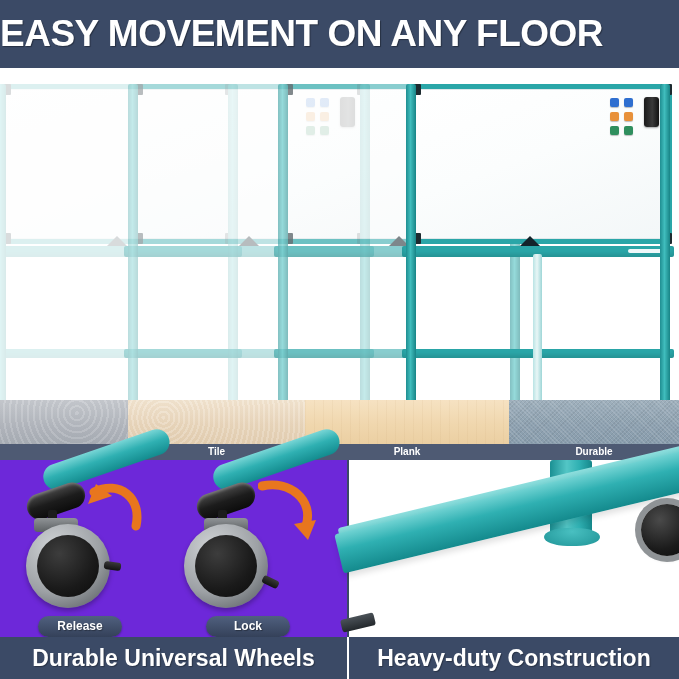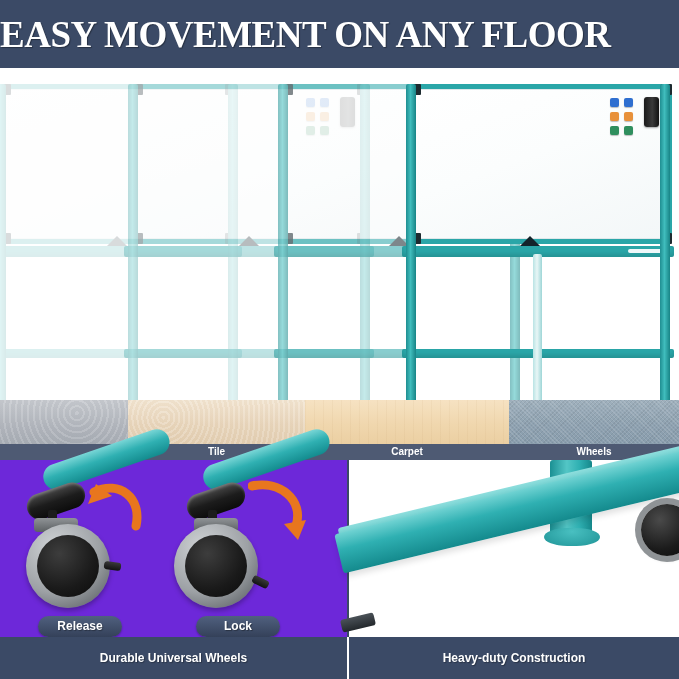--- a/index.html
+++ b/index.html
@@ -3,21 +3,21 @@
 <meta charset="utf-8">
 <style>
   html,body{margin:0;padding:0;background:#fff;}
   body{width:679px;height:679px;font-family:"Liberation Sans","DejaVu Sans",sans-serif;}
   #page{position:relative;width:679px;height:679px;overflow:hidden;background:#ffffff;}
 
   
   .header{position:absolute;left:0;top:0;width:679px;height:68px;background:#3b4a66;}
   .header-title{position:absolute;left:0;top:13px;width:555px;text-align:center;
     color:#ffffff;font-size:37px;font-weight:bold;letter-spacing:-0.5px;
-    font-family:Liberation Serif, serif;
+    font-family:Liberation Sans, sans-serif;
     text-shadow:1px 1px 1px rgba(0,0,0,.35);white-space:nowrap;}
 
   
   .hero{position:absolute;left:0;top:68px;width:679px;height:392px;background:#ffffff;overflow:hidden;}
 
   
   .unit{position:absolute;top:0;width:250px;height:392px;}
   .board{position:absolute;left:8px;top:16px;width:236px;height:160px;
     background:linear-gradient(160deg,#ffffff 0%,#fbfdfd 45%,#f3f7f8 100%);
     border:5px solid #2aa6a8;border-radius:3px;box-sizing:border-box;}
@@ -76,21 +76,21 @@
   .flab{position:absolute;top:0;height:16px;line-height:16px;text-align:center;
     color:#ffffff;font-size:10px;font-weight:bold;}
 
   
   .bottom{position:absolute;left:0;top:460px;width:679px;height:219px;background:#ffffff;}
   .panelL{position:absolute;left:0;top:0;width:347px;height:219px;background:#6d28d9;}
   .panelR{position:absolute;left:349px;top:0;width:330px;height:219px;background:#fff;}
   .vdiv{position:absolute;left:347px;top:0;width:2px;height:177px;background:#3b4a66;}
 
   .capbar{position:absolute;left:0;bottom:0;height:42px;background:#3b4a66;
-    color:#fff;font-size:12px;font-weight:bold;display:flex;align-items:center;justify-content:center;
+    color:#fff;font-size:23px;font-weight:bold;display:flex;align-items:center;justify-content:center;
     text-shadow:1px 1px 1px rgba(0,0,0,.3);}
   .panelL .capbar{width:347px;}
   .panelR .capbar{width:330px;margin-top:44px;}
 
   
   .cast{position:absolute;top:6px;width:160px;height:150px;}
   .tube{position:absolute;left:36px;top:2px;width:132px;height:26px;
     background:linear-gradient(180deg,#79d6d6,#2fb0b2 45%,#138b8e);
     border-radius:13px;transform:rotate(-19deg);transform-origin:left center;}
   .tubecap{position:absolute;left:18px;top:22px;width:60px;height:26px;border-radius:13px;
@@ -283,22 +283,22 @@
       </div>
     <div class="fseg plank">
         <div class="grain"></div>
       </div>
     <div class="fseg carpet">
         <div class="grain"></div>
       </div>
 
     <div class="floor-labels">
       <div class="flab" style="left:128px;width:177px;">Tile</div>
-      <div class="flab" style="left:305px;width:204px;">Carpet</div>
-      <div class="flab" style="left:509px;width:170px;">Wheels</div>
+      <div class="flab" style="left:305px;width:204px;">Plank</div>
+      <div class="flab" style="left:509px;width:170px;">Durable</div>
     </div>
   </div>
 
   <div class="bottom">
 
     <div class="panelL">
 
       <div class="cast" style="left:8px;">
         <div class="tube"></div>
         <div class="tubecap"></div>
@@ -307,21 +307,21 @@
         <div class="wheelBig"></div>
         <div class="wheelHub"></div>
         <div class="brake" style="left:96px;top:96px;transform:rotate(8deg);"></div>
         <svg class="arrow" style="left:78px;top:16px;" viewBox="0 0 62 62">
           <path d="M8 10 C34 -2 56 16 50 44" stroke="#e8761e" stroke-width="9" fill="none" stroke-linecap="round"></path>
           <path d="M2 22 L10 2 L26 14 Z" fill="#e8761e"></path>
         </svg>
         <div class="cap-pill" style="left:30px;">Release</div>
       </div>
 
-      <div class="cast" style="left:168px;">
+      <div class="cast" style="left:178px;">
         <div class="tube"></div>
         <div class="tubecap"></div>
         <div class="stem"></div>
         <div class="yoke"></div>
         <div class="wheelBack"></div>
         <div class="wheelBig" style="left:6px;"></div>
         <div class="wheelHub" style="left:17px;"></div>
         <div class="brake" style="left:84px;top:112px;transform:rotate(26deg);"></div>
         <svg class="arrow" style="left:80px;top:14px;" viewBox="0 0 62 62">
           <path d="M4 6 C32 0 56 20 48 46" stroke="#e8761e" stroke-width="9" fill="none" stroke-linecap="round"></path>

